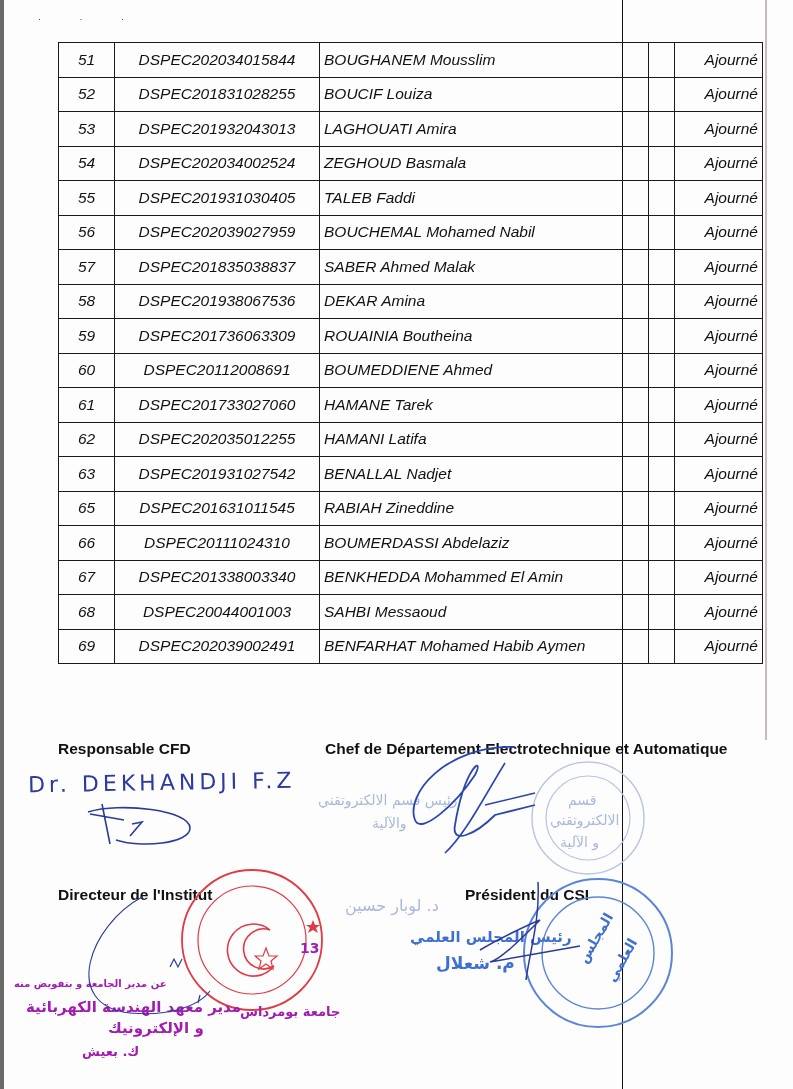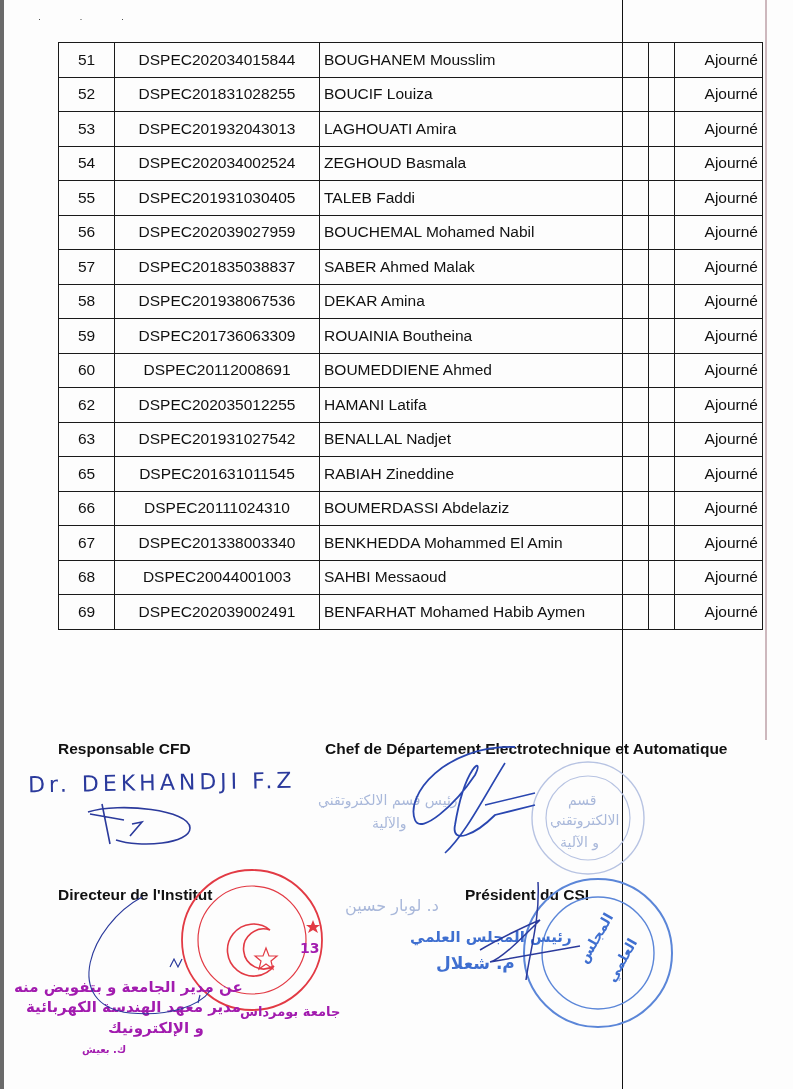--- a/index.html
+++ b/index.html
@@ -11,20 +11,21 @@
   }
   .left-edge { position: absolute; left: 0; top: 0; width: 4px; height: 1089px; background: #6a6a6a; }
   .scan-line-v { position: absolute; left: 622px; top: 0; width: 1px; height: 1089px; background: #111; }
   .scan-line-pink { position: absolute; left: 765px; top: 0; width: 2px; height: 740px; background: #cdb8bd; }
   .specks { position: absolute; left: 38px; top: 14px; font-size: 9px; color: #333; letter-spacing: 18px; }
 
   table.results {
     position: absolute; left: 58px; top: 42px; width: 705px;
     border-collapse: collapse; table-layout: fixed;
     font-size: 15.5px;
+    font-style: italic;
   }
   table.results td {
     border: 1.5px solid #1a1a1a; height: 33.5px; padding: 0 4px;
     white-space: nowrap; overflow: hidden;
   }
   td.c-num { width: 47px; text-align: center; }
   td.c-id { width: 196px; text-align: center; }
   td.c-name { width: 320px; text-align: left; }
   td.c-blank { width: 17px; }
   td.c-status { text-align: right; padding-right: 22px; }
@@ -111,20 +112,27 @@
         <td class="c-status">Ajourné</td>
       </tr>
       <tr>
         <td class="c-num">60</td>
         <td class="c-id">DSPEC20112008691</td>
         <td class="c-name">BOUMEDDIENE Ahmed</td>
         <td class="c-blank"></td>
         <td class="c-status">Ajourné</td>
       </tr>
       <tr>
+        <td class="c-num">61</td>
+        <td class="c-id">DSPEC201733027060</td>
+        <td class="c-name">HAMANE Tarek</td>
+        <td class="c-blank"></td>
+        <td class="c-status">Ajourné</td>
+      </tr>
+      <tr>
         <td class="c-num">62</td>
         <td class="c-id">DSPEC202035012255</td>
         <td class="c-name">HAMANI Latifa</td>
         <td class="c-blank"></td>
         <td class="c-status">Ajourné</td>
       </tr>
       <tr>
         <td class="c-num">63</td>
         <td class="c-id">DSPEC201931027542</td>
         <td class="c-name">BENALLAL Nadjet</td>
@@ -195,24 +203,24 @@
 <div class="sig-title" style="left:58px; top:886px;">Directeur de l'Institut</div>
 <svg class="ink" style="left:170px; top:868px;" width="160" height="150">
   <circle cx="82" cy="72" r="70" fill="none" stroke="#e23a44" stroke-width="1.8"></circle>
   <circle cx="82" cy="72" r="54" fill="none" stroke="#e23a44" stroke-width="1.2"></circle>
   <path d="M100 62 A26 26 0 1 0 104 98 A20 20 0 1 1 100 62 Z" fill="none" stroke="#e23a44" stroke-width="1.6"></path>
   <polygon points="96,80 99,88 107,88 101,93 103,101 96,96 89,101 91,93 85,88 93,88" fill="none" stroke="#e23a44" stroke-width="1.2"></polygon>
   <polygon points="143,52 145,57 150,57 146,60 148,65 143,62 138,65 140,60 136,57 141,57" fill="#e23a44"></polygon>
 </svg>
 <div class="stamp-text red" style="left:300px; top:940px; font-size:14px;">13</div>
 <div class="stamp-text red" style="left:240px; top:1004px; font-size:13px;">جامعة بومرداس</div>
-<div class="stamp-text red" style="left:14px; top:978px; font-size:15px;">عن مدير الجامعة و بتفويض منه</div>
+<div class="stamp-text red" style="left:14px; top:978px; font-size:10px;">عن مدير الجامعة و بتفويض منه</div>
 <div class="stamp-text red" style="left:26px; top:998px; font-size:15px;">مدير معهد الهندسة الكهربائية</div>
 <div class="stamp-text red" style="left:108px; top:1019px; font-size:15px;">و الإلكترونيك</div>
-<div class="stamp-text red" style="left:82px; top:1044px; font-size:10px;">ك. بعيش</div>
+<div class="stamp-text red" style="left:82px; top:1044px; font-size:13px;">ك. بعيش</div>
 <svg class="ink" style="left:70px; top:895px;" width="170" height="120">
   <path d="M72 2 C20 30, -10 110, 60 118 C100 122, 130 110, 140 96" fill="none" stroke="#2b3a9c" stroke-width="1.1"></path>
   <path d="M100 72 L104 64 L108 72 L112 64 M130 100 L128 108" fill="none" stroke="#2b3a9c" stroke-width="1.2"></path>
 </svg>
 
 <div class="sig-title" style="left:465px; top:886px;">Président du CSI</div>
 <svg class="ink" style="left:520px; top:875px;" width="160" height="160">
   <circle cx="78" cy="78" r="74" fill="none" stroke="#5b86d8" stroke-width="2"></circle>
   <circle cx="78" cy="78" r="56" fill="none" stroke="#5b86d8" stroke-width="1.4"></circle>
 </svg>

